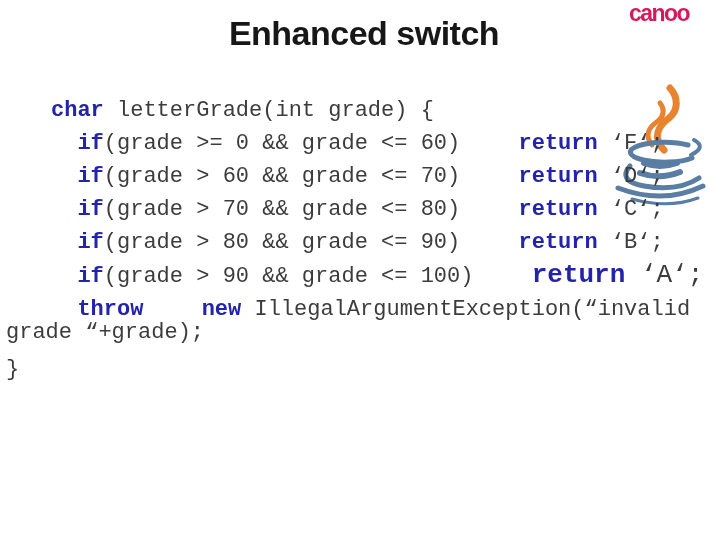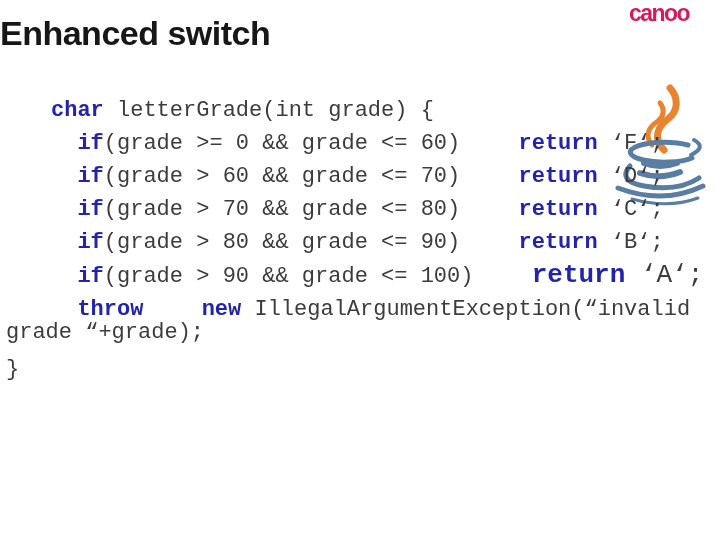--- a/index.html
+++ b/index.html
@@ -15,21 +15,21 @@
     width: 728px; height: 546px;
     background: #ffffff;
     position: relative;
     overflow: hidden;
     font-family: "Liberation Sans", sans-serif;
   }
   .slide { position: absolute; inset: 0; }
   .title {
     position: absolute;
     top: 14px; left: 0; width: 728px;
-    text-align: left;
+    text-align: center;
     font-size: 34px;
     font-weight: 700;
     color: #171717;
     letter-spacing: -0.5px;
   }
   .canoo {
     position: absolute;
     top: 0px; left: 600px; width: 118px;
     text-align: center;
     font-size: 23px;

